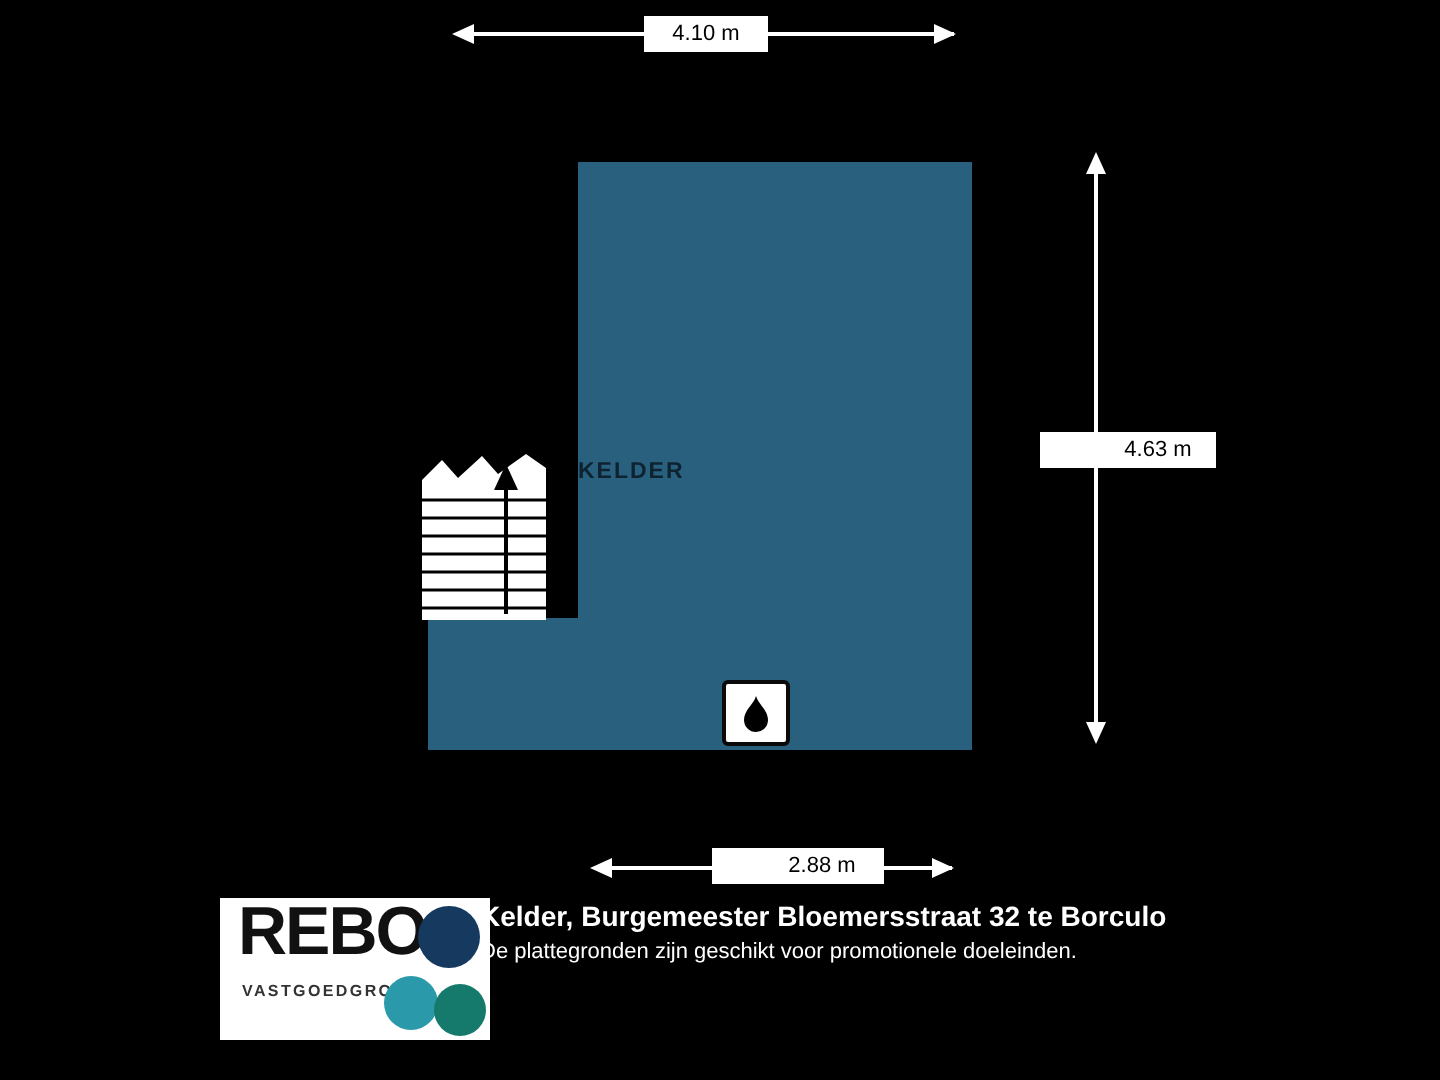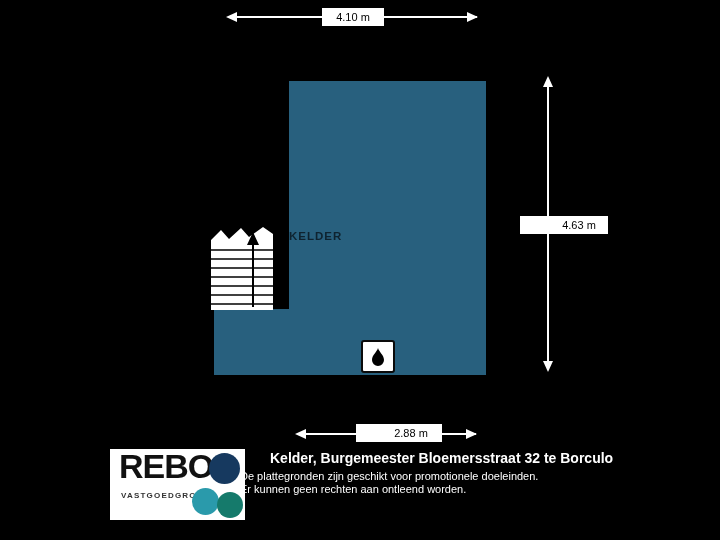--- a/index.html
+++ b/index.html
@@ -32,21 +32,21 @@
     display:flex;align-items:center;justify-content:center;
   }
   
   .logo-box{position:absolute;left:97px;top:449px;width:135px;height:71px;background:#fff;overflow:hidden;margin-left:13px;}
   .logo-brand{position:absolute;left:9px;top:-2px;font-size:34px;font-weight:bold;letter-spacing:-1px;color:#111;}
   .logo-sub{position:absolute;left:11px;top:42px;font-size:8px;letter-spacing:1.2px;color:#333;font-weight:bold;}
   .logo-circle{position:absolute;border-radius:50%;}
   .circle-navy{left:99px;top:4px;width:31px;height:31px;}
   .circle-teal{left:82px;top:39px;width:27px;height:27px;}
   .circle-green{left:107px;top:43px;width:26px;height:26px;}
-  .footer-title{position:absolute;left:240px;top:450px;color:#fff;font-size:14px;font-weight:bold;margin-left:30px;}
+  .footer-title{position:absolute;left:240px;top:450px;color:#fff;font-size:14px;font-weight:bold;}
   .footer-line1{position:absolute;left:240px;top:470px;color:#fff;font-size:11px;}
   .footer-line2{position:absolute;left:240px;top:483px;color:#fff;font-size:11px;}
 </style>
 </head>
 <body>
 
 <div class="canvas" style="background: rgb(0, 0, 0);">
 
   <div>
     <div class="dim-line" style="left:229px;top:16px;width:248px;height:2px;"></div>
@@ -100,15 +100,14 @@
   <div class="logo-box">
     <div class="logo-brand">REBO</div>
     <div class="logo-sub">VASTGOEDGROEP</div>
     <div class="logo-circle circle-navy" style="background: rgb(22, 57, 95);"></div>
     <div class="logo-circle circle-teal" style="background: rgb(42, 154, 171);"></div>
     <div class="logo-circle circle-green" style="background: rgb(21, 122, 107);"></div>
   </div>
 
   <div class="footer-title">Kelder, Burgemeester Bloemersstraat 32 te Borculo</div>
   <div class="footer-line1">De plattegronden zijn geschikt voor promotionele doeleinden.</div>
-  <div class="footer-line2">Er kunnen geen rechten aan ontleend worden.</div>
 
 </div>
 
 </body></html>

